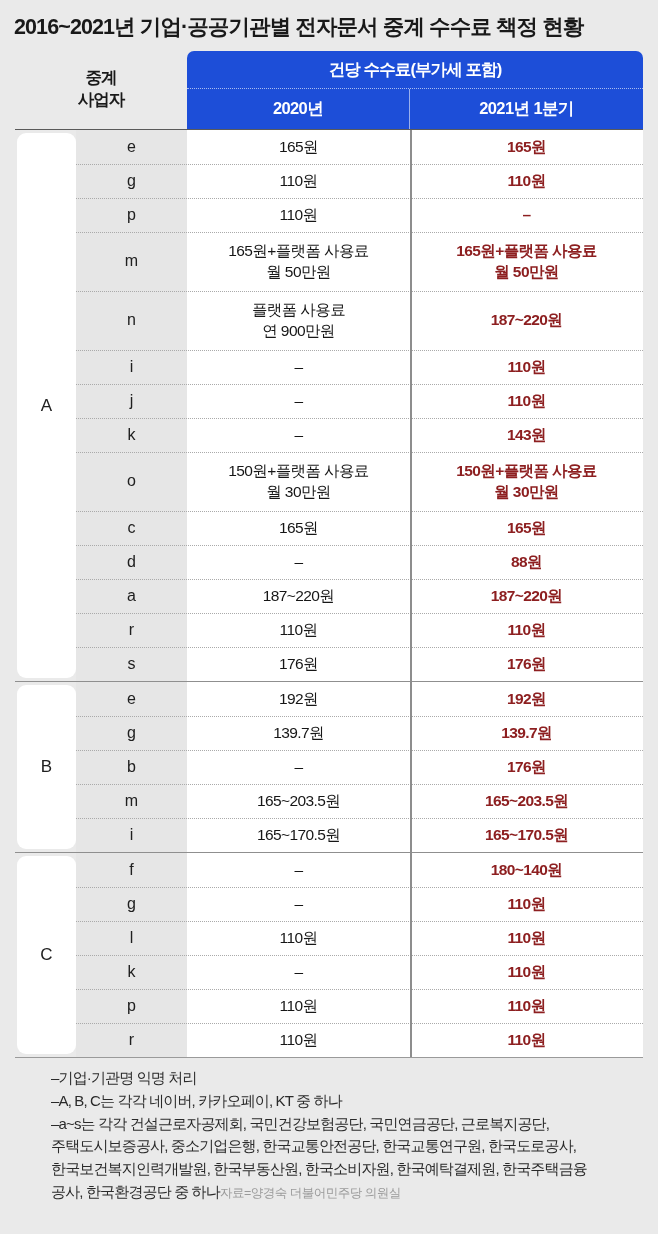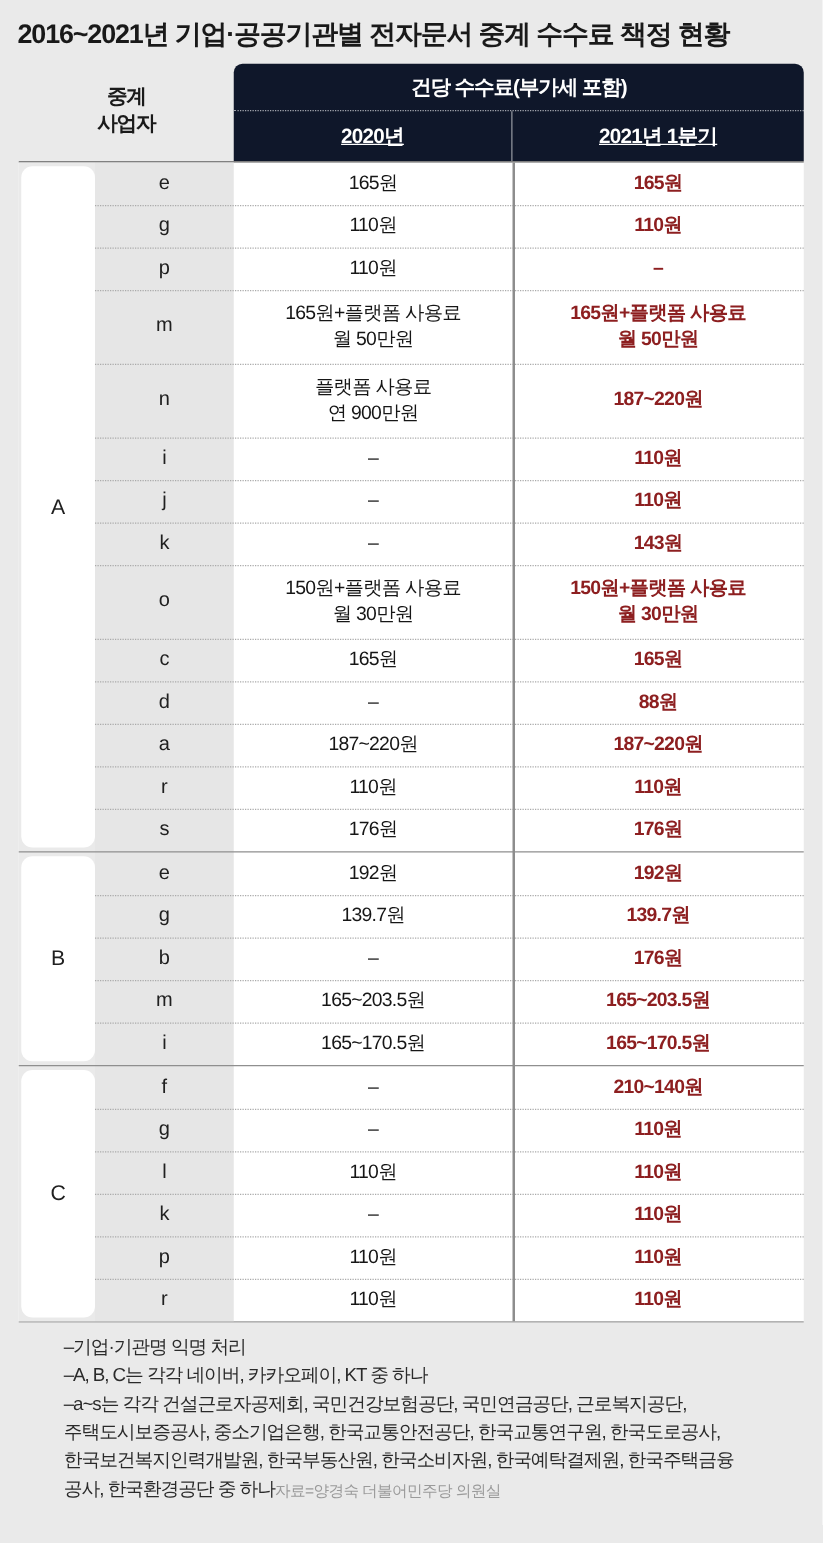--- a/index.html
+++ b/index.html
@@ -61,21 +61,21 @@
     line-height: 1.33;
     color: #1a1a1a;
     white-space: nowrap;
   }
   .hdr-red {
     position: absolute;
     left: 172px;
     top: 0;
     right: 0;
     height: 78px;
-    background: #0f172a;
+    background: #1d4ed8;
     border-radius: 7px 7px 0 0;
     color: #ffffff;
   }
   .hdr-red-top {
     height: 37px;
     display: flex;
     align-items: center;
     justify-content: center;
     font-size: 16.5px;
     font-weight: bold;
@@ -89,21 +89,20 @@
   }
   .hdr-red-cell {
     flex: 1 1 0;
     display: flex;
     align-items: center;
     justify-content: center;
     font-size: 16.5px;
     font-weight: bold;
     letter-spacing: -0.6px;
     white-space: nowrap;
-    text-decoration: underline;
   }
   .hdr-red-cell.first {
     flex: 0 0 223px;
     border-right: 1px solid rgba(255,255,255,0.55);
   }
 
   
   .tbody {
     position: relative;
     background: #ffffff;
@@ -386,21 +385,21 @@
           </div>
         </div>
         <div class="group">
           <div class="group-card">
             <span class="group-label">C</span>
           </div>
           <div class="rows">
             <div class="row">
               <div class="cell cell-code">f</div>
               <div class="cell cell-2020">–</div>
-              <div class="cell cell-2021">210~140원</div>
+              <div class="cell cell-2021">180~140원</div>
             </div>
             <div class="row">
               <div class="cell cell-code">g</div>
               <div class="cell cell-2020">–</div>
               <div class="cell cell-2021">110원</div>
             </div>
             <div class="row">
               <div class="cell cell-code">l</div>
               <div class="cell cell-2020">110원</div>
               <div class="cell cell-2021">110원</div>

